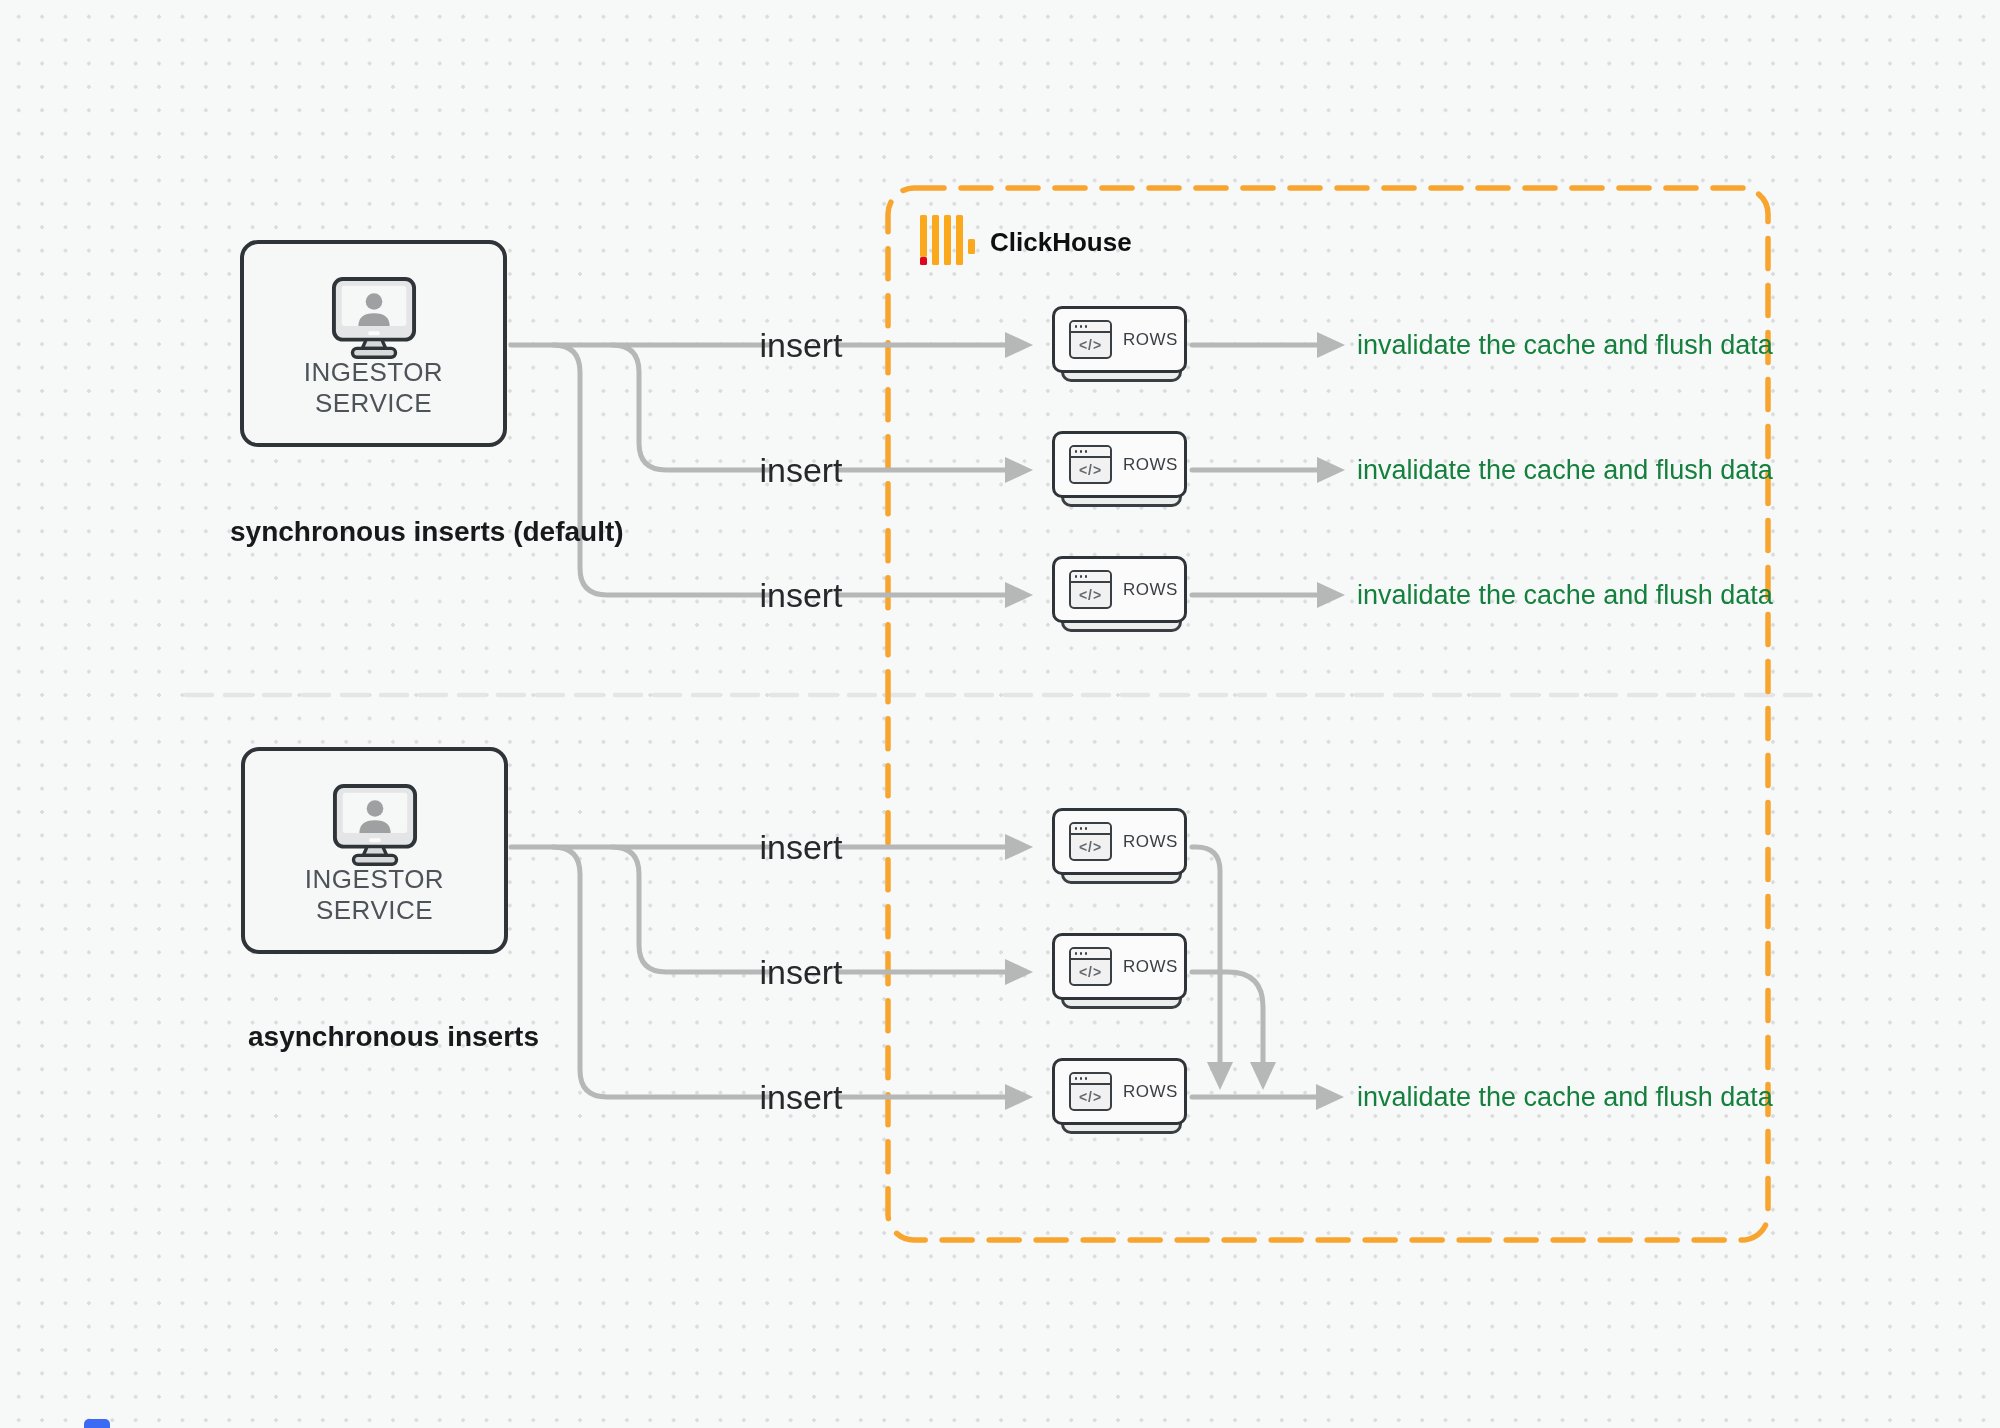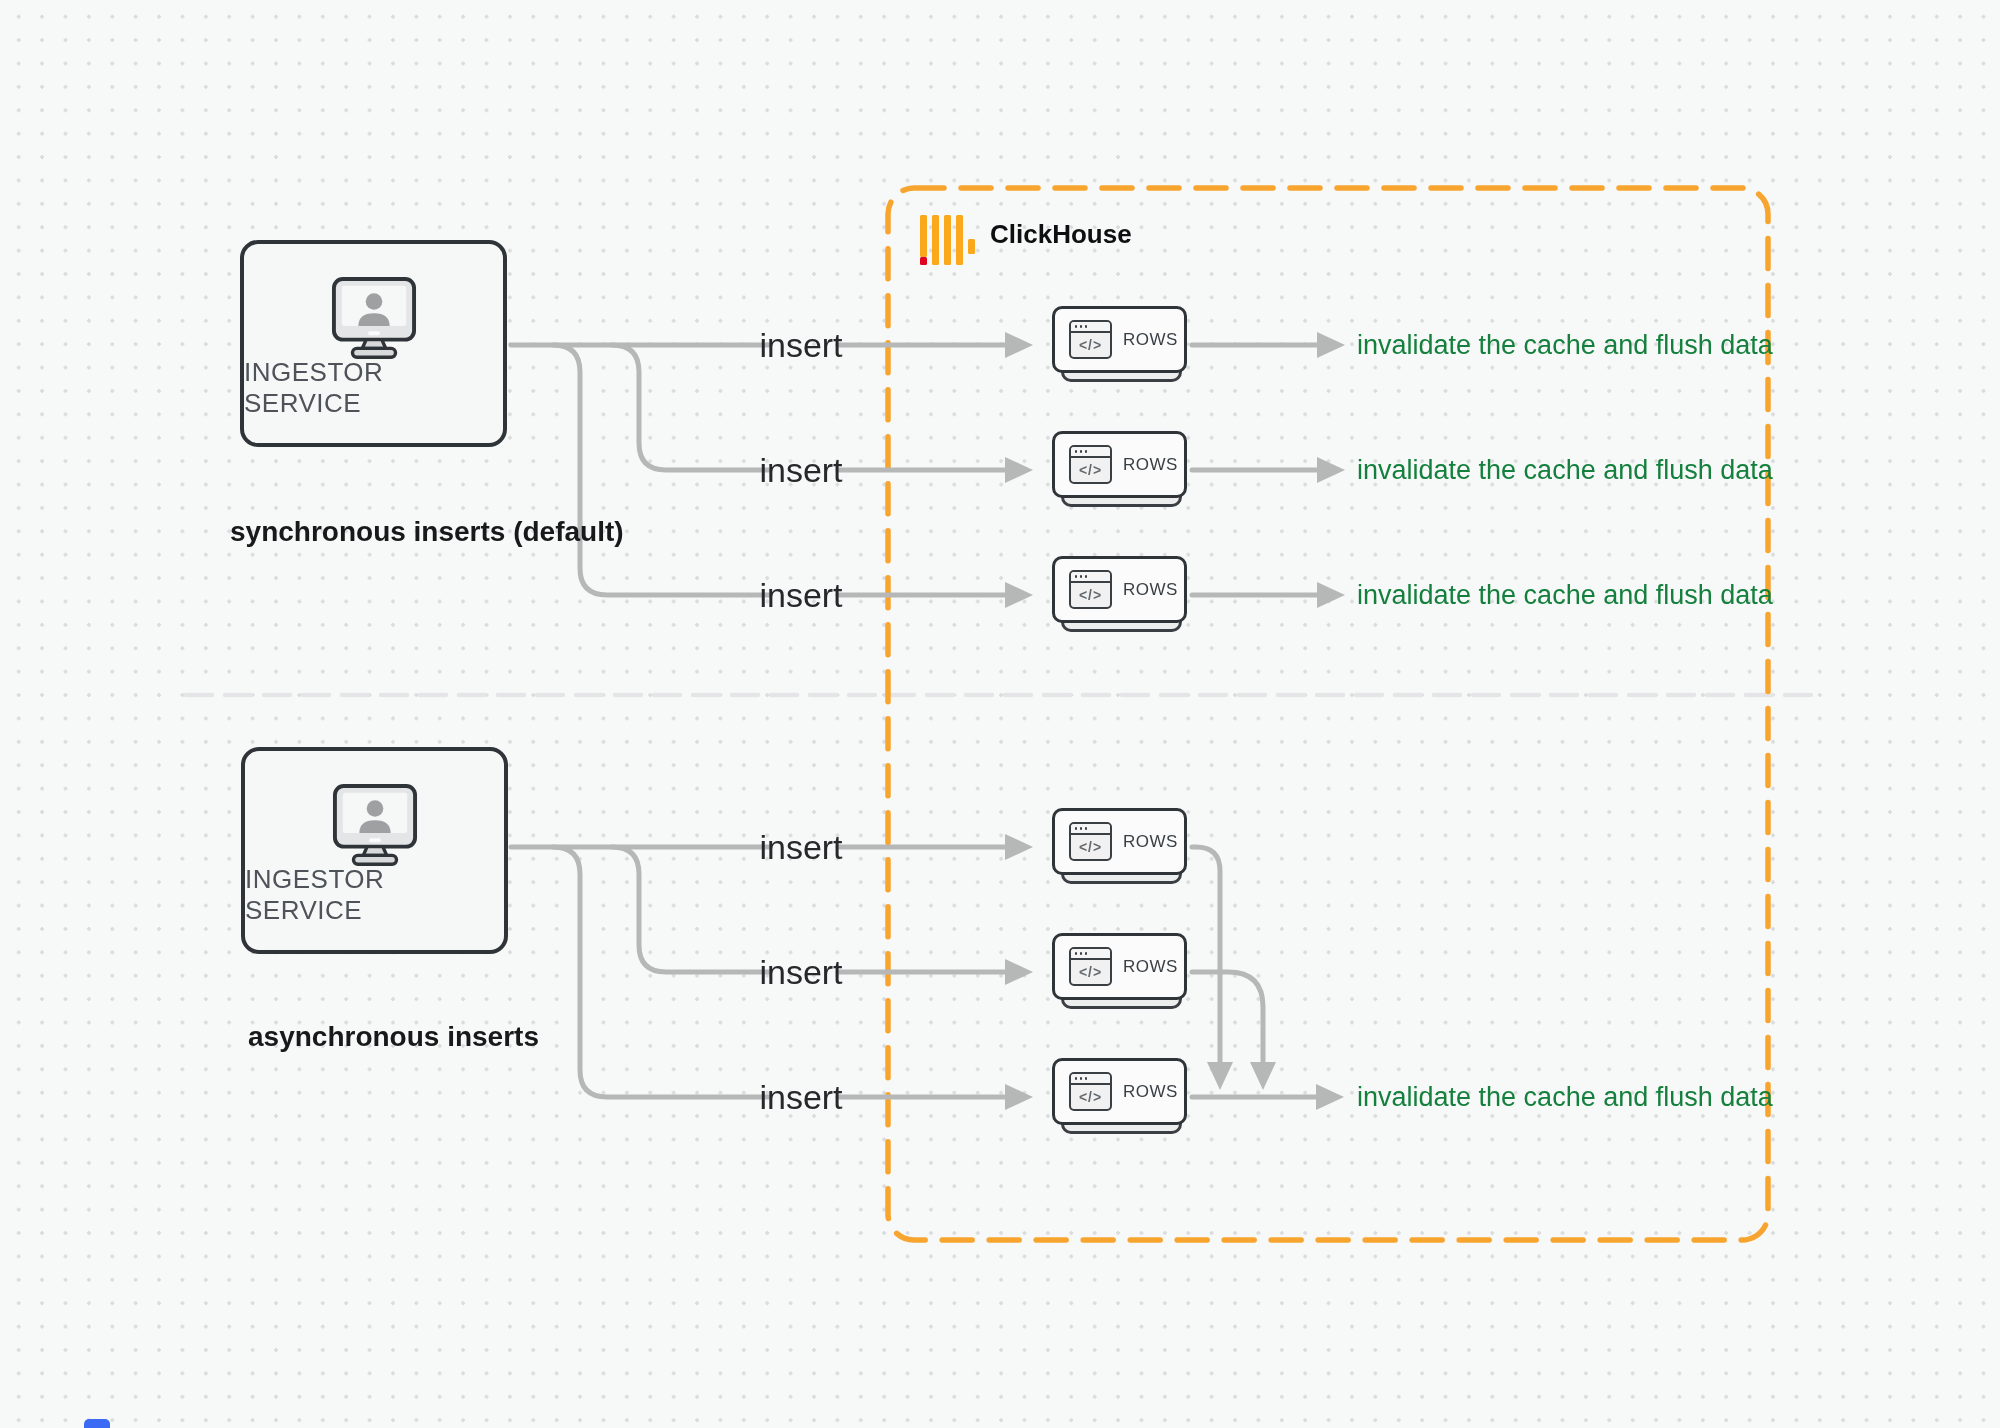--- a/index.html
+++ b/index.html
@@ -18,21 +18,21 @@
   .wires { position:absolute; left:0; top:0; pointer-events:none; }
 
   
   .ingestor {
     position:absolute; width:267px; height:207px;
     background:#F6F7F7; border:4px solid #2F3439; border-radius:18px;
     box-sizing:border-box;
   }
   .ingestor .ing-label {
     position:absolute; left:0; right:0; bottom:24px;
-    text-align:left; font-size:26px; color:#4D5359; letter-spacing:.5px;
+    text-align:center; font-size:26px; color:#4D5359; letter-spacing:.5px;
   }
   .monitor { position:absolute; top:32px; left:50%; transform:translateX(-50%); }
 
   
   .rows-card { position:absolute; width:131px; height:77px; }
   .rows-card .shadow {
     position:absolute; left:9px; top:9px; width:115px; height:61px;
     background:#ECEDED; border:3px solid #3A3F44; border-radius:10px;
   }
   .rows-card .main {
@@ -49,21 +49,21 @@
               color:#63686D; font-size:14px; font-weight:bold; letter-spacing:1px; }
   .rows-text { font-size:17px; color:#3A3F44; letter-spacing:.5px; }
 
   
   .lbl-insert  { position:absolute; transform:translate(-50%,-50%); font-size:34px; color:#26282B; }
   .lbl-result  { position:absolute; transform:translateY(-50%); font-size:27px; color:#15803d; }
   .lbl-section { position:absolute; transform:translateY(-50%); font-size:28px; font-weight:bold; color:#17191B; }
 
   
   .ch-logo  { position:absolute; left:920px; top:215px; }
-  .ch-label { position:absolute; left:990px; top:234px; transform:translateY(-50%);
+  .ch-label { position:absolute; left:990px; top:242px; transform:translateY(-50%);
               font-size:26px; font-weight:600; color:#0E0F10; }
 
   .cutoff-blue { position:absolute; left:84px; top:1419px; width:26px; height:16px;
                  background:#3B6BF5; border-radius:5px; }
 </style>
 </head>
 <body>
 
 <svg class="wires" width="2000" height="1428" viewBox="0 0 2000 1428">
 

